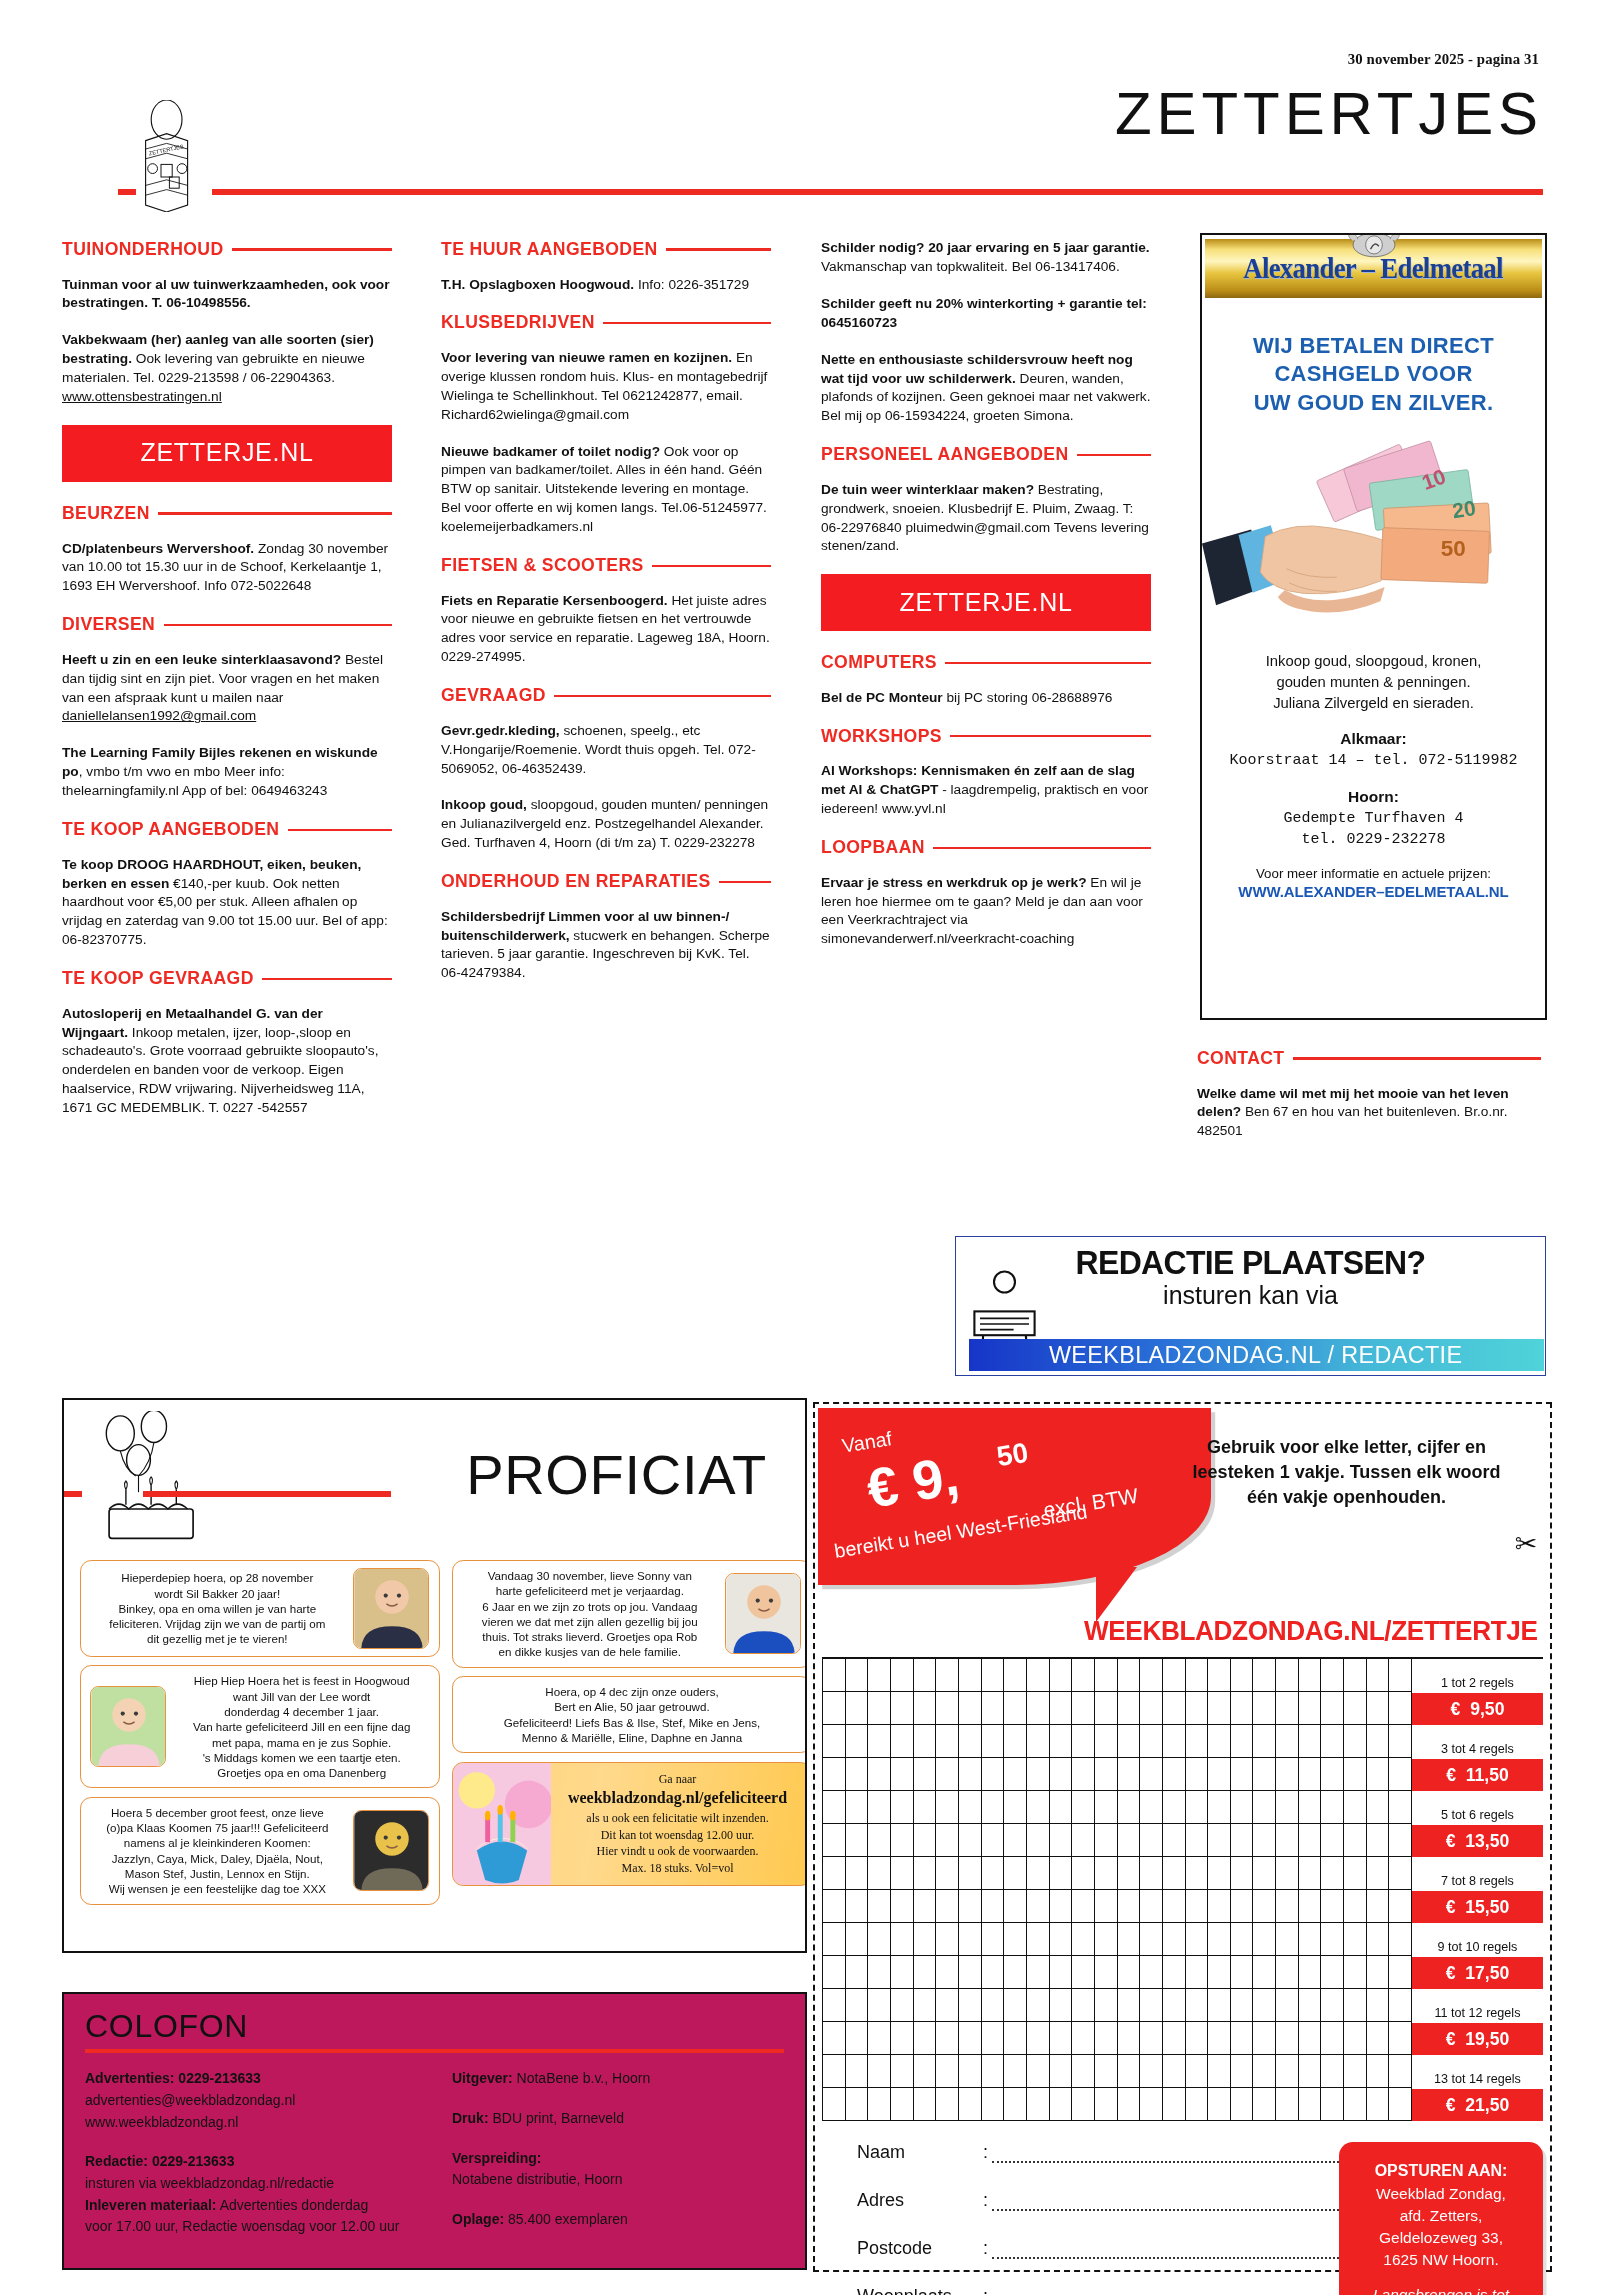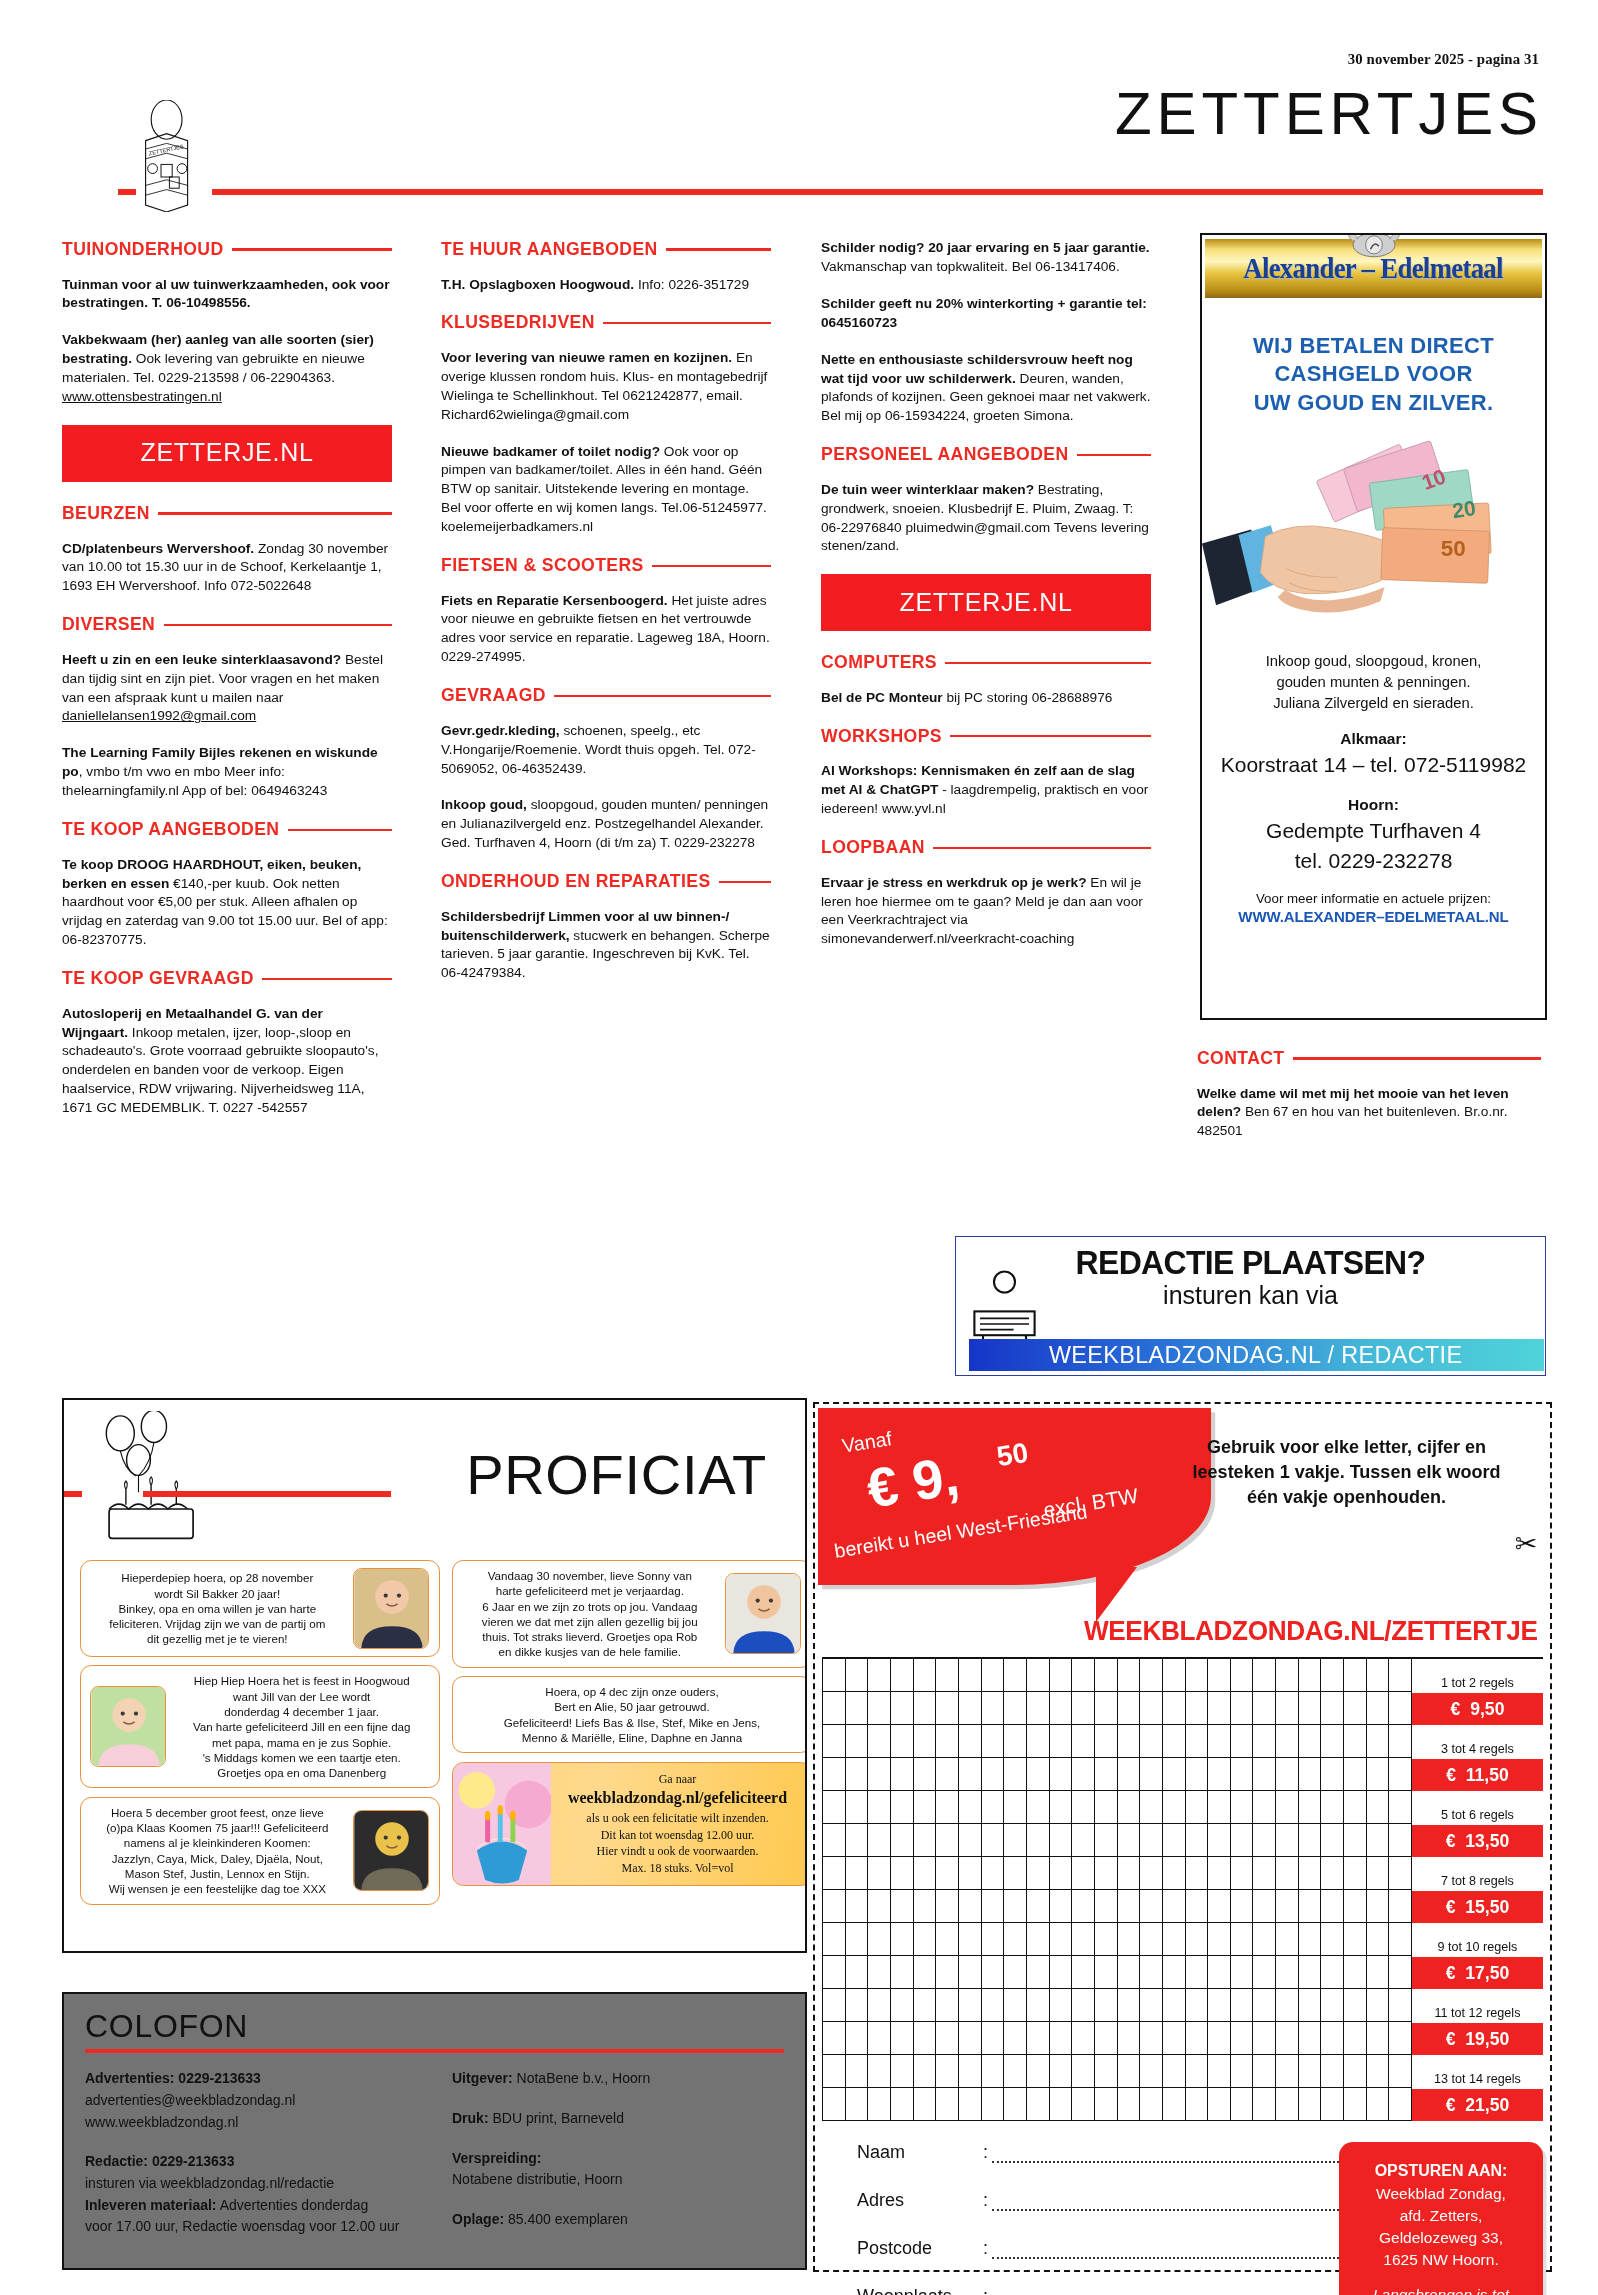--- a/index.html
+++ b/index.html
@@ -89,21 +89,21 @@
     text-align: center; color: #1c5fb0; font-weight: bold;
     font-size: 22px; line-height: 1.28; margin: 34px 7px 7px 7px;
     letter-spacing: 0.3px;
   }
   .alex-photo { position: relative; height: 218px; margin: 2.8px 0 0 0; }
   .alex-body {
     text-align: center; font-size: 14.8px; line-height: 1.42;
     margin: 9.8px 15.5px 0 15.5px; color: #111;
   }
   .alex-city { font-weight: bold; margin-top: 14px; font-size: 15.5px; }
-  .alex-line { font-size: 21px; }
+  .alex-line { font-size: 15px; font-family: Liberation Mono, monospace; }
   .alex-footnote { margin-top: 15.5px; font-size: 13.3px; text-align: center; }
   .alex-url {
     text-align: center; color: #1b57b5; font-weight: bold;
     font-size: 15px; letter-spacing: -0.1px; margin-top: 2.1px;
   }
 
   
   .redactie-ad {
     position: absolute; left: 955px; top: 1236px;
     width: 591px; height: 140px;
@@ -164,21 +164,21 @@
     font-family: Liberation Serif, serif;
   }
   .promo-cake { width: 98px; height: 124px; flex-shrink: 0; position: relative; }
   .promo-text { flex: 1; text-align: center; font-size: 12px; line-height: 1.4; padding-right: 7px; }
   .promo-text .big { font-size: 16px; font-weight: bold; }
 
   
   .colofon {
     position: absolute; left: 62px; top: 1992px;
     width: 745px; height: 278px;
-    border: 2.8px solid #111; background: #737373; padding: 14px 21px;
+    border: 2.8px solid #111; background: #be185d; padding: 14px 21px;
   }
   .colofon h2 { font-size: 32px; font-weight: 300; letter-spacing: 0.7px; }
   .colofon-rule { height: 3.5px; background: #ee2a22; margin: 4.2px 0 15.5px 0; }
   .colofon-cols { display: flex; gap: 35px; font-size: 14px; line-height: 1.55; }
   .colofon-cols > div { flex: 1; }
   .colofon b { font-weight: bold; }
   .colofon .gap { height: 18px; }
 
   
   .coupon {

